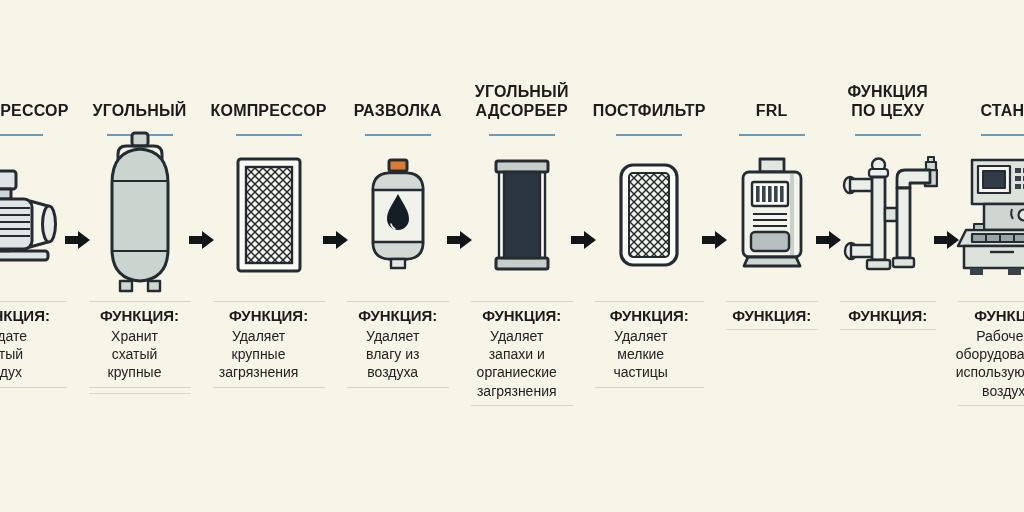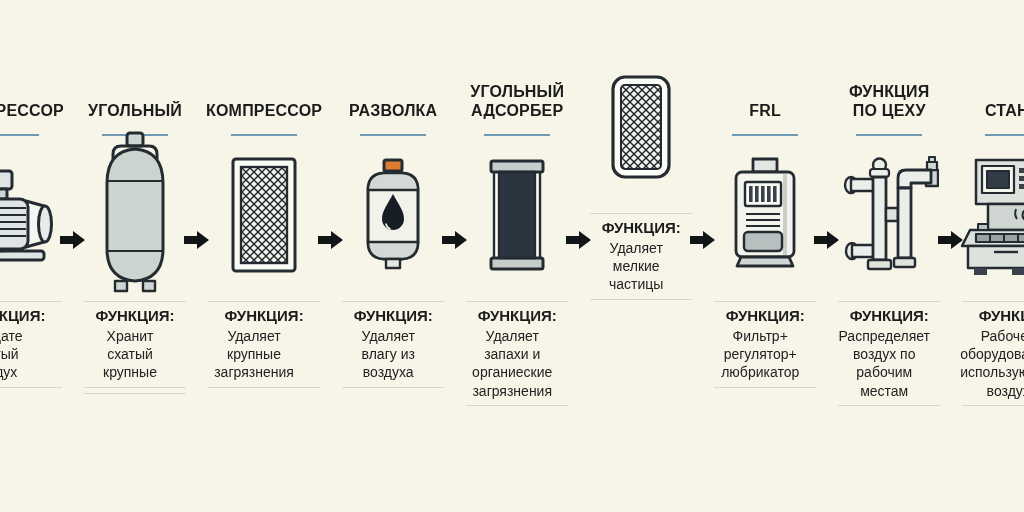--- a/index.html
+++ b/index.html
@@ -204,20 +204,24 @@
     </div>
   </div>
 
   <div class="arrow-cell">
     <svg class="arrow-glyph" viewBox="0 0 26 20">
         <path d="M0 6 H13 V1 L25 10 L13 19 V14 H0 Z" fill="#111518"></path>
       </svg>
   </div>
 
   <div class="stage">
+    <div class="header-zone">
+      <div class="stage-title">ПОСТФИЛЬТР</div>
+      <div class="title-underline"></div>
+    </div>
     <div class="icon-zone">
       <svg width="62" height="106" viewBox="0 0 62 106">
         <defs>
           <pattern id="meshB" width="8" height="8" patternUnits="userSpaceOnUse">
             <path d="M0 0 L8 8 M8 0 L0 8" stroke="#1d242a" stroke-width="1.4" fill="none"></path>
           </pattern>
         </defs>
         <rect x="3" y="3" width="56" height="100" rx="12" fill="#fdfdf8" stroke="#242c32" stroke-width="3.2"></rect>
         <rect x="11" y="11" width="40" height="84" rx="4" fill="#f4f3ea" stroke="#242c32" stroke-width="2"></rect>
         <rect x="11" y="11" width="40" height="84" rx="4" fill="url(#meshB)"></rect>
@@ -260,23 +264,20 @@
           </g>
           <path d="M15 57 H49 M15 63 H49 M15 69 H49" fill="none" stroke-width="2"></path>
           <rect x="13" y="75" width="38" height="19" rx="4" fill="#b7c0bf" stroke-width="2.4"></rect>
           <path d="M10 100 H58 L62 109 H6 Z" fill="#cfd6d4"></path>
         </g>
       </svg>
     </div>
     <div class="fn-zone">
       <div class="fn-sep"></div>
       <div class="fn-label">ФУНКЦИЯ:</div>
-      <div class="fn-text">Фильтр+
-регулятор+
-любрикатор</div>
       <div class="fn-sep"></div>
     </div>
   </div>
 
   <div class="arrow-cell">
     <svg class="arrow-glyph" viewBox="0 0 26 20">
         <path d="M0 6 H13 V1 L25 10 L13 19 V14 H0 Z" fill="#111518"></path>
       </svg>
   </div>
 
@@ -303,24 +304,20 @@
           <rect x="47" y="52" width="12" height="13" fill="#dfe3de" stroke-width="2.4"></rect>
           <rect x="59" y="32" width="13" height="70" fill="#eceee9"></rect>
           <rect x="29" y="104" width="23" height="9" rx="2" fill="#dfe3de" stroke-width="2.4"></rect>
           <rect x="55" y="102" width="21" height="9" rx="2" fill="#dfe3de" stroke-width="2.4"></rect>
         </g>
       </svg>
     </div>
     <div class="fn-zone">
       <div class="fn-sep"></div>
       <div class="fn-label">ФУНКЦИЯ:</div>
-      <div class="fn-text">Распределяет
-воздух по
-рабочим
-местам</div>
       <div class="fn-sep"></div>
     </div>
   </div>
 
   <div class="arrow-cell">
     <svg class="arrow-glyph" viewBox="0 0 26 20">
         <path d="M0 6 H13 V1 L25 10 L13 19 V14 H0 Z" fill="#111518"></path>
       </svg>
   </div>
 

